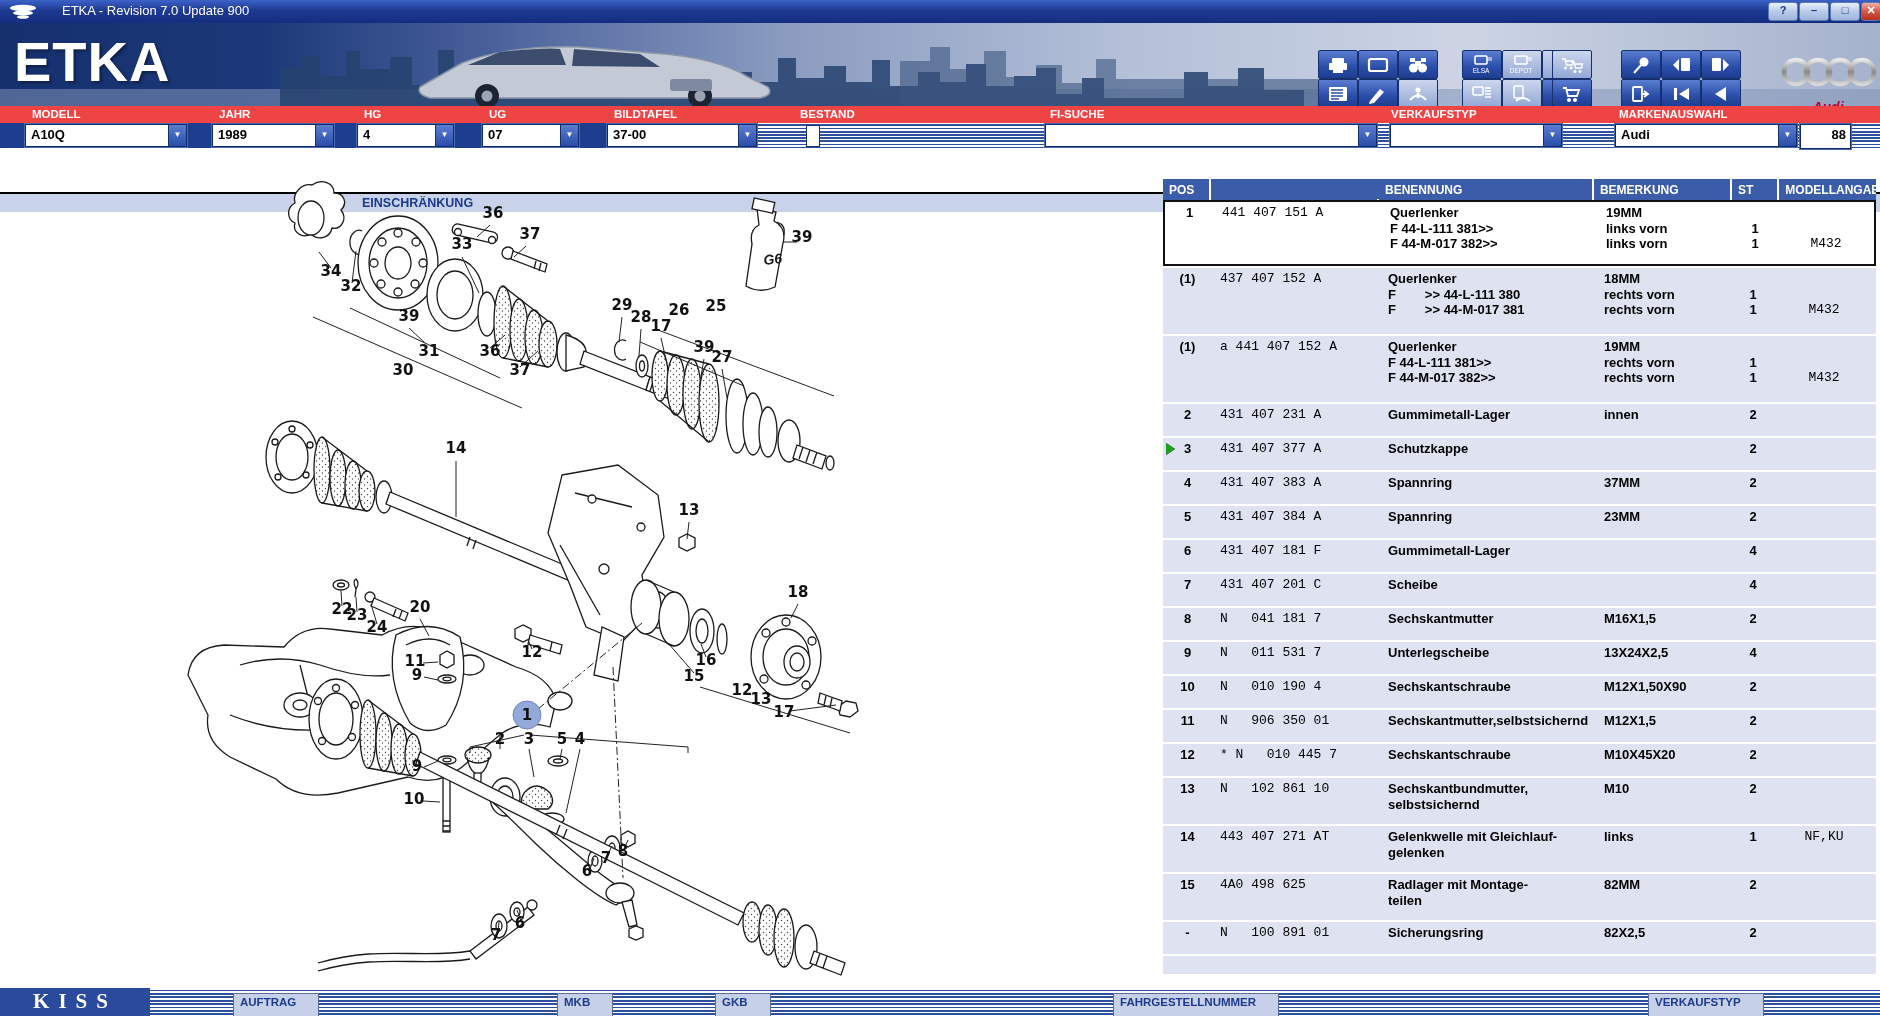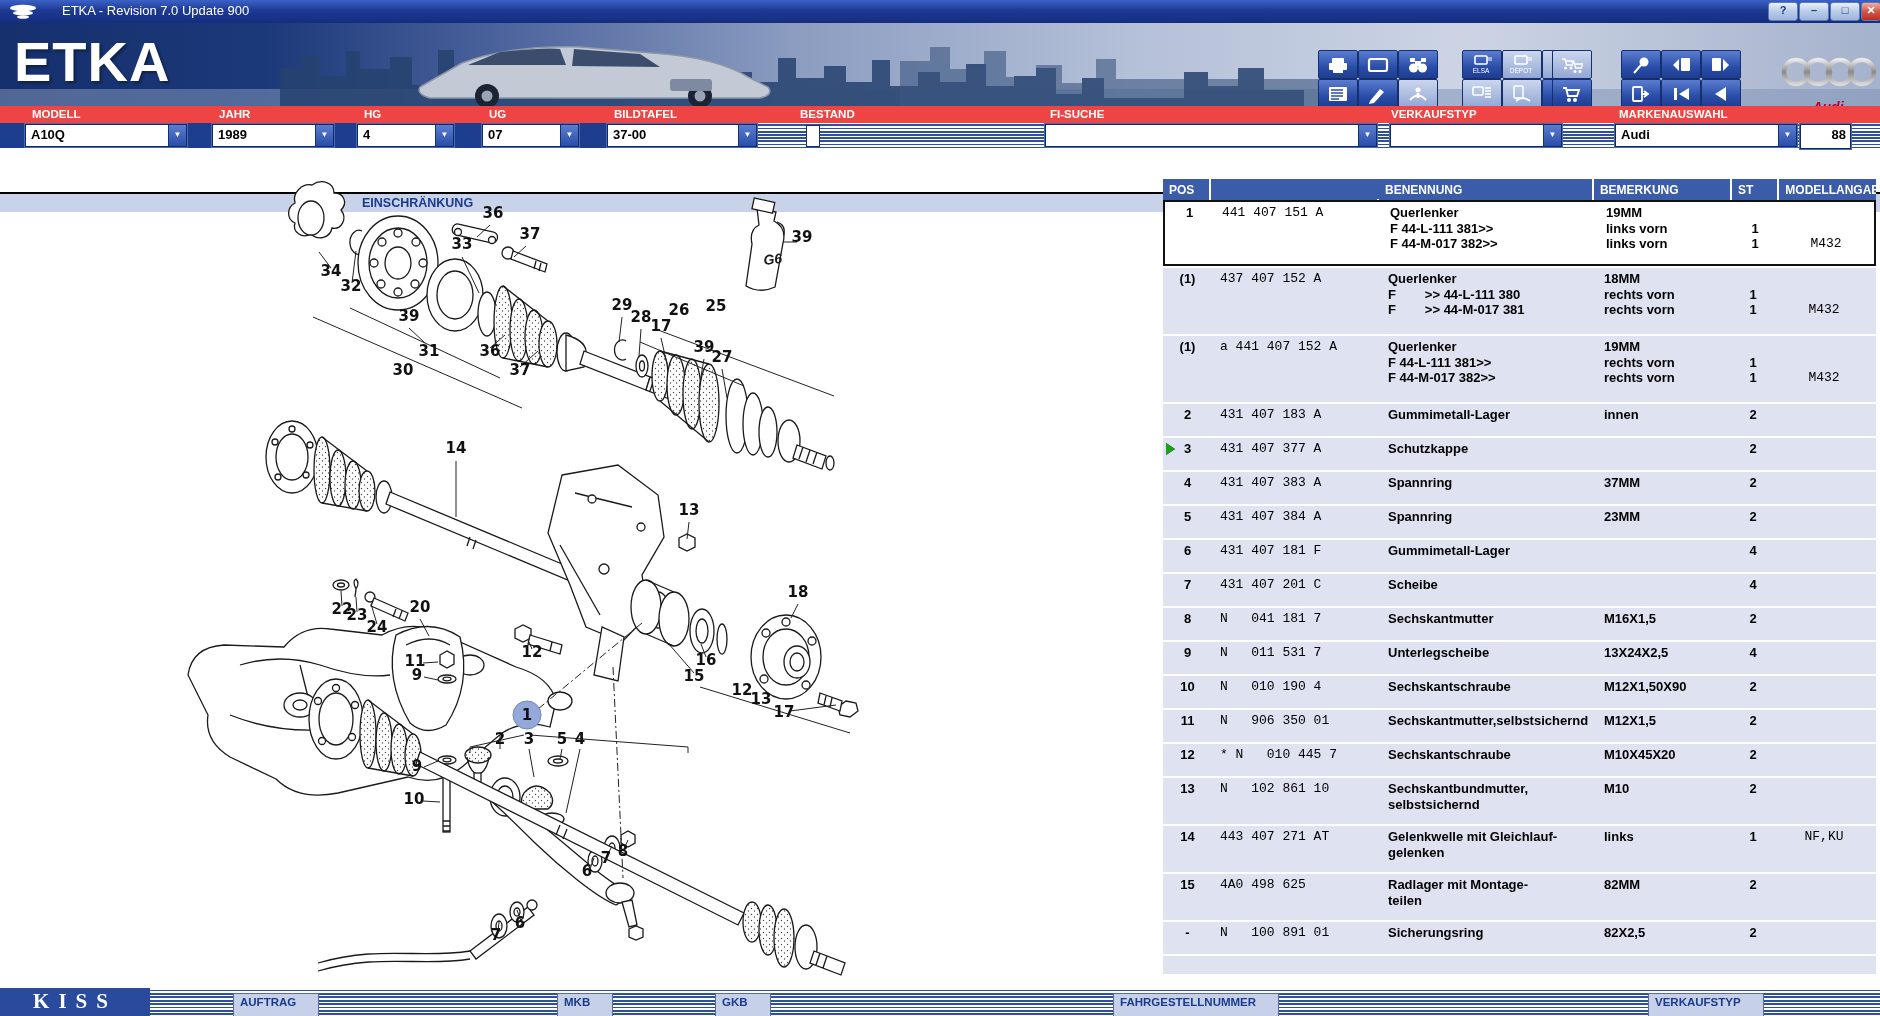--- a/index.html
+++ b/index.html
@@ -740,21 +740,21 @@
             <div></div>
             <div></div>
             <div>M432</div>
           </div>
         </div>
         <div class="trow" style="min-height: 32px;">
           <div class="c cpos">
             <div>2</div>
           </div>
           <div class="c cpart">
-            <div>431 407 183 A</div>
+            <div>431 407 231 A</div>
           </div>
           <div class="c cben">
             <div>Gummimetall-Lager</div>
           </div>
           <div class="c cbem">
             <div>innen</div>
           </div>
           <div class="c cst">
             <div>2</div>
           </div>

